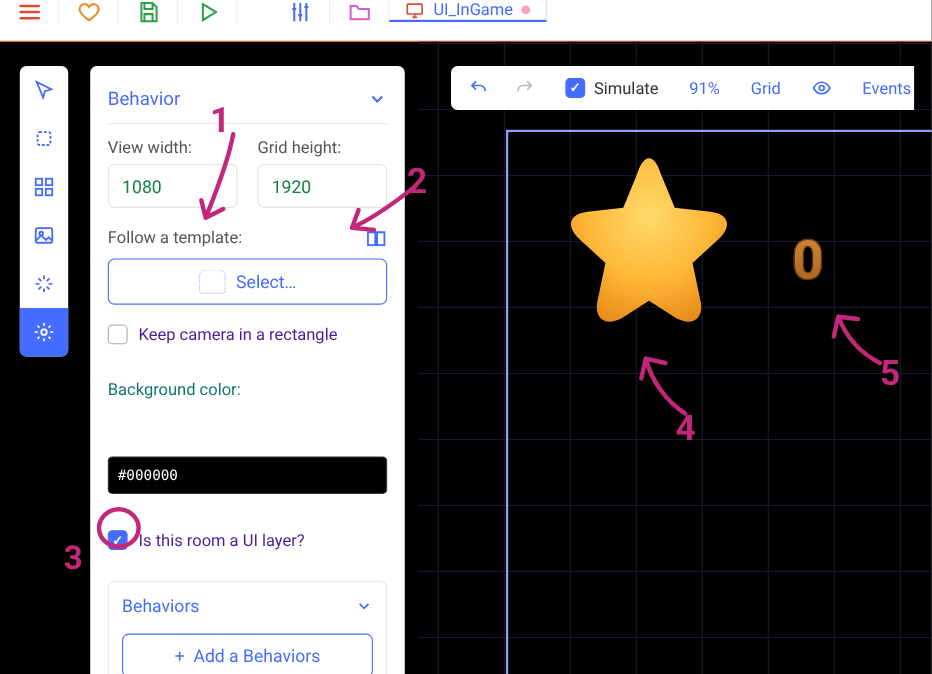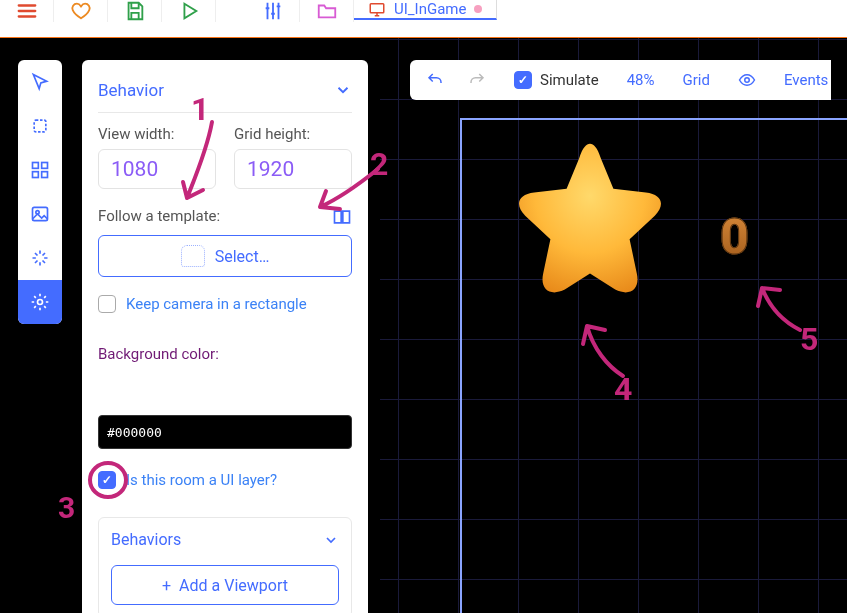--- a/index.html
+++ b/index.html
@@ -23,31 +23,31 @@
 .rail .rbtn.active svg { stroke: #fff; }
 
 
 .panel { position: absolute; left: 82px; top: 22px; width: 286px; bottom: 0; background: #fff; border-radius: 6px 6px 0 0; box-shadow: 0 2px 10px rgba(0,0,0,0.25); padding: 12px 16px; overflow: hidden; }
 .sec-head { color: #446cff; font-size: 17px; display: flex; justify-content: space-between; align-items: center; padding: 8px 0; cursor: pointer; }
 .sec-head svg { width: 18px; height: 18px; stroke: #446cff; fill: none; stroke-width: 2.5; }
 .hr { height: 1px; background: #e8e8e8; margin: 4px 0 12px; }
 .row { display: flex; gap: 18px; }
 .field { flex: 1; }
 .field label { color: #555; font-size: 15px; display: block; margin-bottom: 6px; }
-.field input { width: 100%; height: 40px; border: 1px solid #e3e3e3; border-radius: 6px; padding: 0 12px; font-size: 21px; color: #8b5cf6; }
+.field input { width: 100%; height: 40px; border: 1px solid #e3e3e3; border-radius: 6px; padding: 0 12px; font-size: 16px; color: #15803d; }
 .template-row { display: flex; justify-content: space-between; margin-top: 18px; color: #555; font-size: 15px; }
 .template-row svg { width: 20px; height: 20px; stroke: #446cff; fill: none; stroke-width: 2; }
 .select-btn { width: 100%; height: 42px; margin-top: 8px; border: 1.5px solid #446cff; border-radius: 6px; background: #fff; color: #446cff; font-size: 16px; display: flex; align-items: center; justify-content: center; gap: 10px; cursor: pointer; }
 .ghost { width: 24px; height: 22px; border: 1.5px dotted #9ab0ff; border-radius: 6px 6px 3px 3px; background:#fff; }
-.chk-row { display: flex; align-items: center; gap: 10px; margin-top: 18px; color: #3b82f6; font-size: 15px; }
+.chk-row { display: flex; align-items: center; gap: 10px; margin-top: 18px; color: #4c1d95; font-size: 15px; }
 .chk { width: 18px; height: 18px; border: 1.5px solid #aaa; border-radius: 4px; display: inline-flex; align-items: center; justify-content: center; cursor: pointer; }
 .chk.checked { background: #446cff; border-color: #446cff; }
 .chk.checked::after { content: "✓"; color: #fff; font-size: 12px; font-weight: bold; }
 .spacer { height: 32px; }
-.bglabel { color: #701a75; font-size: 15px; margin-bottom: 8px; }
+.bglabel { color: #0f766e; font-size: 15px; margin-bottom: 8px; }
 .bgcolor { width: 100%; height: 34px; background: #000; color: #fff; border: 1px solid #333; border-radius: 4px; padding: 0 8px; font-family: monospace; font-size: 13px; margin-top: 44px; }
 .behav-card { margin-top: 28px; border: 1px solid #e8e8e8; border-radius: 6px; padding: 12px; }
 .behav-head { display:flex; justify-content:space-between; align-items:center; color:#446cff; font-size:16px; padding-bottom:10px; cursor:pointer;}
 .add-behav { height: 40px; margin-top:6px; border:1.5px solid #446cff; border-radius:6px; color:#446cff; display:flex; align-items:center; justify-content:center; gap:8px; font-size:16px; cursor:pointer;}
 
 
 .canvas-wrap { position: absolute; left: 380px; right: 0; top: 0; bottom: 0; background: #000; }
 .grid { position: absolute; inset: 0; background-image: linear-gradient(#1a1a3a 1px, transparent 1px), linear-gradient(90deg, #1a1a3a 1px, transparent 1px); background-size: 60px 60px; background-position: 18px 1px; }
 .room-frame { position: absolute; left: 80px; top: 80px; right: -20px; bottom: -20px; border: 2px solid #8aa4ff; }
 .canvas-toolbar { position: absolute; left: 30px; top: 22px; right: 16px; height: 40px; background: #fff; border-radius: 6px 0 0 6px; display: flex; align-items: center; padding: 0 6px; gap: 4px; box-shadow: 0 2px 8px rgba(0,0,0,0.3); }
@@ -185,34 +185,34 @@
       <span class="ghost"></span>
       <span>Select…</span>
     </button>
     <div class="chk-row">
       <span class="chk"></span>
       <span>Keep camera in a rectangle</span>
     </div>
     <div class="spacer"></div>
     <div class="bglabel">Background color:</div>
     <input class="bgcolor" value="#000000" style="">
-    <div class="chk-row" style="margin-top:22px">
+    <div class="chk-row" style="margin-top:33px">
       <span class="chk checked"></span>
       <span>Is this room a UI layer?</span>
     </div>
     <div class="behav-card">
       <div class="behav-head">
         <span>Behaviors</span>
         <svg width="16" height="16" viewBox="0 0 24 24" stroke="#446cff" fill="none" stroke-width="2.5">
             <path d="M6 9l6 6 6-6"></path>
           </svg>
       </div>
       <div class="add-behav">
         <span>+</span>
-        <span>Add a Viewport</span>
+        <span>Add a Behaviors</span>
       </div>
     </div>
   </div>
 
   <div class="canvas-wrap">
     <div class="grid"></div>
     <div class="room-frame"></div>
 
     <div class="canvas-toolbar">
       <div class="ctbtn">
@@ -225,21 +225,21 @@
             <path d="M15 14l5-5-5-5M20 9H10a6 6 0 00-6 6v1"></path>
           </svg>
         </div>
       <div class="divider"></div>
       <div class="sim">
         <span class="chk checked"></span>
         <span>Simulate</span>
       </div>
       <div class="divider"></div>
       <div class="ctbtn">
-          <span>48%</span>
+          <span>91%</span>
         </div>
       <div class="divider"></div>
       <div class="ctbtn">
           <span>Grid</span>
         </div>
       <div class="divider"></div>
       <div class="ctbtn">
           <svg viewBox="0 0 24 24">
             <path d="M2 12s4-7 10-7 10 7 10 7-4 7-10 7-10-7-10-7z"></path>
             <circle cx="12" cy="12" r="3"></circle>

